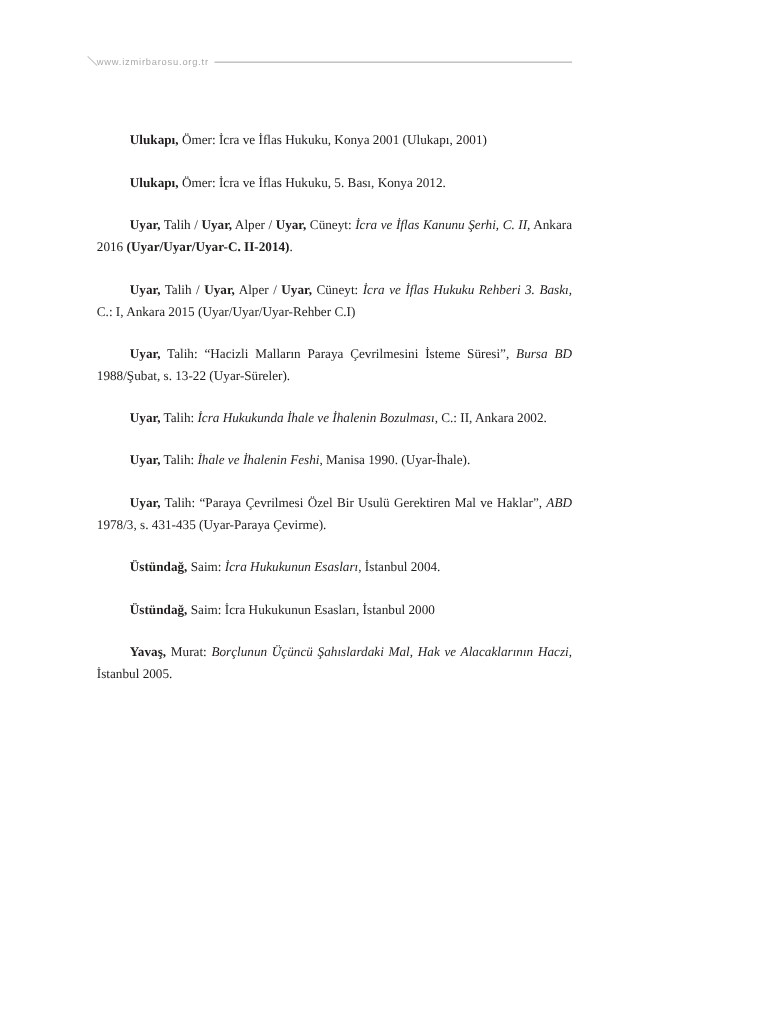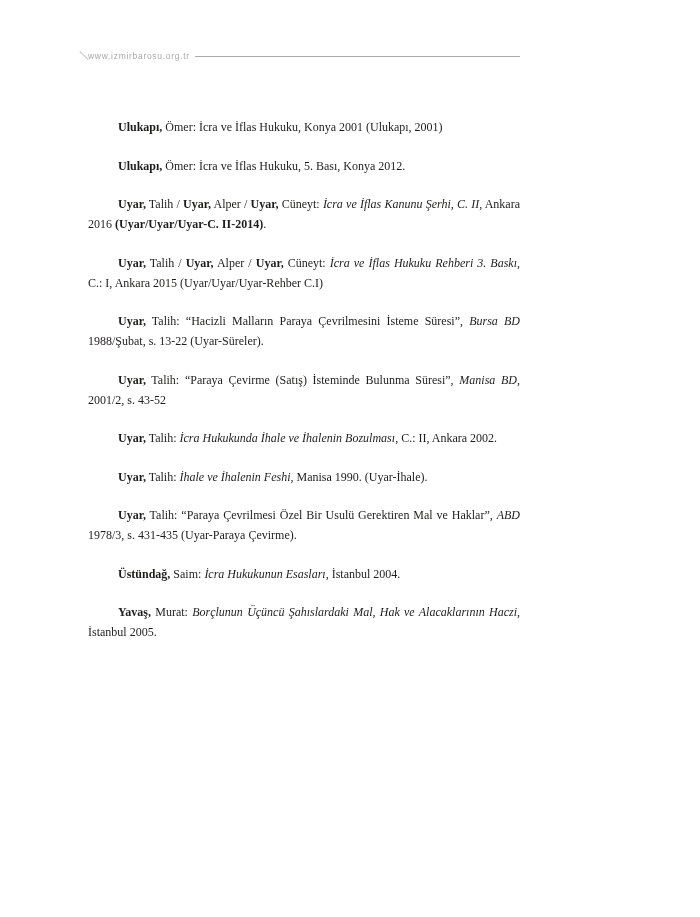--- a/index.html
+++ b/index.html
@@ -100,22 +100,22 @@
     <span class="header-url">www.izmirbarosu.org.tr</span>
     <span class="header-rule"></span>
   </div>
 
   <div class="bib">
       <p class="entry"><span class="b">Ulukapı,</span><span> Ömer: İcra ve İflas Hukuku, Konya 2001 (Ulukapı, 2001)</span></p>
       <p class="entry"><span class="b">Ulukapı,</span><span> Ömer: İcra ve İflas Hukuku, 5. Bası, Konya 2012.</span></p>
       <p class="entry"><span class="b">Uyar,</span><span> Talih / </span><span class="b">Uyar,</span><span> Alper / </span><span class="b">Uyar,</span><span> Cüneyt: </span><span class="i">İcra ve İflas Kanunu Şerhi, C. II,</span><span> Ankara 2016 </span><span class="b">(Uyar/Uyar/Uyar-C. II-2014)</span><span>.</span></p>
       <p class="entry"><span class="b">Uyar,</span><span> Talih / </span><span class="b">Uyar,</span><span> Alper / </span><span class="b">Uyar,</span><span> Cüneyt: </span><span class="i">İcra ve İflas Hukuku Rehberi 3. Baskı,</span><span> C.: I, Ankara 2015 (Uyar/Uyar/Uyar-Rehber C.I)</span></p>
       <p class="entry"><span class="b">Uyar,</span><span> Talih: “Hacizli Malların Paraya Çevrilmesini İsteme Süresi”, </span><span class="i">Bursa BD</span><span> 1988/Şubat, s. 13-22 (Uyar-Süreler).</span></p>
-      <p class="entry"><span class="b">Uyar,</span><span> Talih: “Paraya Çevirme (Satış) İsteminde Bulunma Süresi”, </span><span class="i">Manisa BD</span><span>, 2001/2, s. 43-52</span></p>
       <p class="entry"><span class="b">Uyar,</span><span> Talih: </span><span class="i">İcra Hukukunda İhale ve İhalenin Bozulması</span><span>, C.: II, Ankara 2002.</span></p>
       <p class="entry"><span class="b">Uyar,</span><span> Talih: </span><span class="i">İhale ve İhalenin Feshi</span><span>, Manisa 1990. (Uyar-İhale).</span></p>
       <p class="entry"><span class="b">Uyar,</span><span> Talih: “Paraya Çevrilmesi Özel Bir Usulü Gerektiren Mal ve Haklar”, </span><span class="i">ABD</span><span> 1978/3, s. 431-435 (Uyar-Paraya Çevirme).</span></p>
       <p class="entry"><span class="b">Üstündağ,</span><span> Saim: </span><span class="i">İcra Hukukunun Esasları</span><span>, İstanbul 2004.</span></p>
+      <p class="entry"><span class="b">Üstündağ,</span><span> Saim: İcra Hukukunun Esasları, İstanbul 2000</span></p>
       <p class="entry"><span class="b">Yavaş,</span><span> Murat: </span><span class="i">Borçlunun Üçüncü Şahıslardaki Mal, Hak ve Alacaklarının Haczi</span><span>, İstanbul 2005.</span></p>
     </div>
 
 
 </div>
 
 </body></html>

